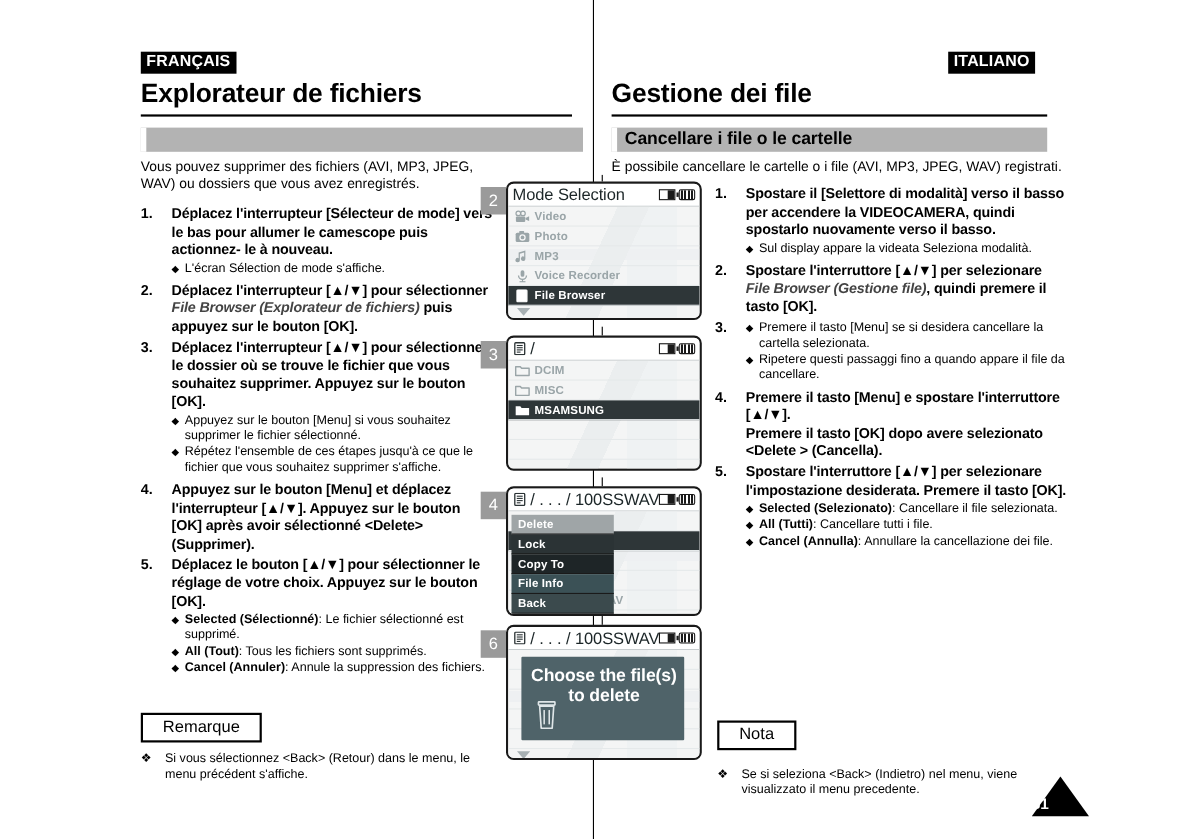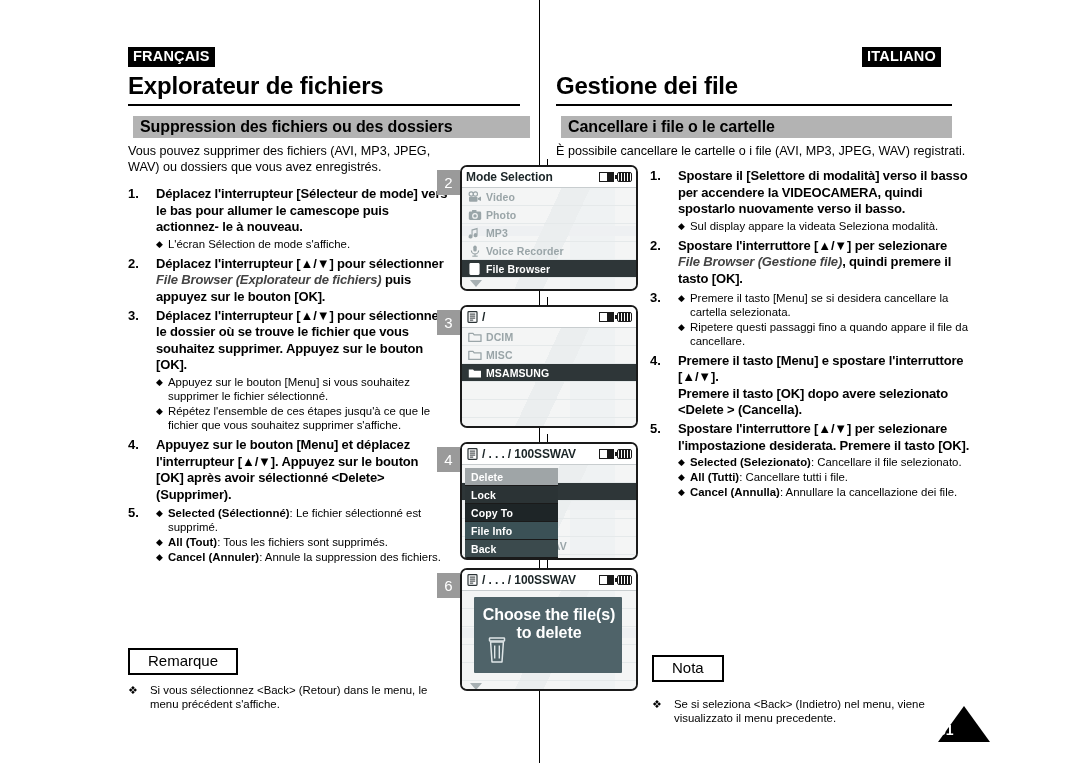--- a/index.html
+++ b/index.html
@@ -251,22 +251,22 @@
   .lcd-title {
     position: relative;
     height: 20px;
     background: #ffffff;
     border-bottom: 1px solid #c8cdcf;
     display: flex;
     align-items: center;
     padding: 0 4px;
   }
   .lcd-title .t-label {
-    font-size: 12px;
-    font-weight: bold;
+    font-size: 15px;
+    font-weight: normal;
     color: #1b2527;
     letter-spacing: -0.1px;
     white-space: nowrap;
   }
   .lcd-title .t-icons {
     margin-left: auto;
     display: flex;
     align-items: center;
     gap: 3px;
   }
@@ -452,21 +452,20 @@
   <div class="center-divider"></div>
 
   <div class="lang-row-fr">
     <span class="lang-tag">FRANÇAIS</span>
   </div>
   <div class="chapter-title fr">Explorateur de fichiers</div>
   <div class="title-rule fr"></div>
 
   <div class="section-bar fr">
     <div class="notch"></div>
-    <div class="section-title">Suppression des fichiers ou des dossiers</div>
   </div>
 
   <div class="intro fr">Vous pouvez supprimer des fichiers (AVI, MP3, JPEG, WAV) ou dossiers que vous avez enregistrés.</div>
 
   <div class="steps fr" id="steps-fr">
       <div class="step">
         <div class="step-num">1.</div>
         <div class="step-body">
           <div class="step-text">Déplacez l'interrupteur [Sélecteur de mode] vers le bas pour allumer le camescope puis actionnez- le à nouveau.</div>
           <div class="bullets">
@@ -501,20 +500,21 @@
       </div>
       <div class="step">
         <div class="step-num">4.</div>
         <div class="step-body">
           <div class="step-text">Appuyez sur le bouton [Menu] et déplacez l'interrupteur [▲/▼]. Appuyez sur le bouton [OK] après avoir sélectionné &lt;Delete&gt; (Supprimer).</div>
         </div>
       </div>
       <div class="step">
         <div class="step-num">5.</div>
         <div class="step-body">
+          <div class="step-text">Déplacez le bouton [▲/▼] pour sélectionner le réglage de votre choix. Appuyez sur le bouton [OK].</div>
           <div class="bullets">
             <div class="bullet">
               <span class="dot">◆</span>
               <span class="btxt"><b>Selected (Sélectionné)</b><span>: Le fichier sélectionné est supprimé.</span></span>
             </div>
             <div class="bullet">
               <span class="dot">◆</span>
               <span class="btxt"><b>All (Tout)</b><span>: Tous les fichiers sont supprimés.</span></span>
             </div>
             <div class="bullet">
@@ -587,21 +587,21 @@
           <div class="step-text">Premere il tasto [Menu] e spostare l'interruttore [▲/▼].<br>Premere il tasto [OK] dopo avere selezionato &lt;Delete &gt; (Cancella).</div>
         </div>
       </div>
       <div class="step">
         <div class="step-num">5.</div>
         <div class="step-body">
           <div class="step-text">Spostare l'interruttore [▲/▼] per selezionare l'impostazione desiderata. Premere il tasto [OK].</div>
           <div class="bullets">
             <div class="bullet">
               <span class="dot">◆</span>
-              <span class="btxt"><b>Selected (Selezionato)</b><span>: Cancellare il file selezionato.</span></span>
+              <span class="btxt"><b>Selected (Selezionato)</b><span>: Cancellare il file selezionata.</span></span>
             </div>
             <div class="bullet">
               <span class="dot">◆</span>
               <span class="btxt"><b>All (Tutti)</b><span>: Cancellare tutti i file.</span></span>
             </div>
             <div class="bullet">
               <span class="dot">◆</span>
               <span class="btxt"><b>Cancel (Annulla)</b><span>: Annullare la cancellazione dei file.</span></span>
             </div>
           </div>

